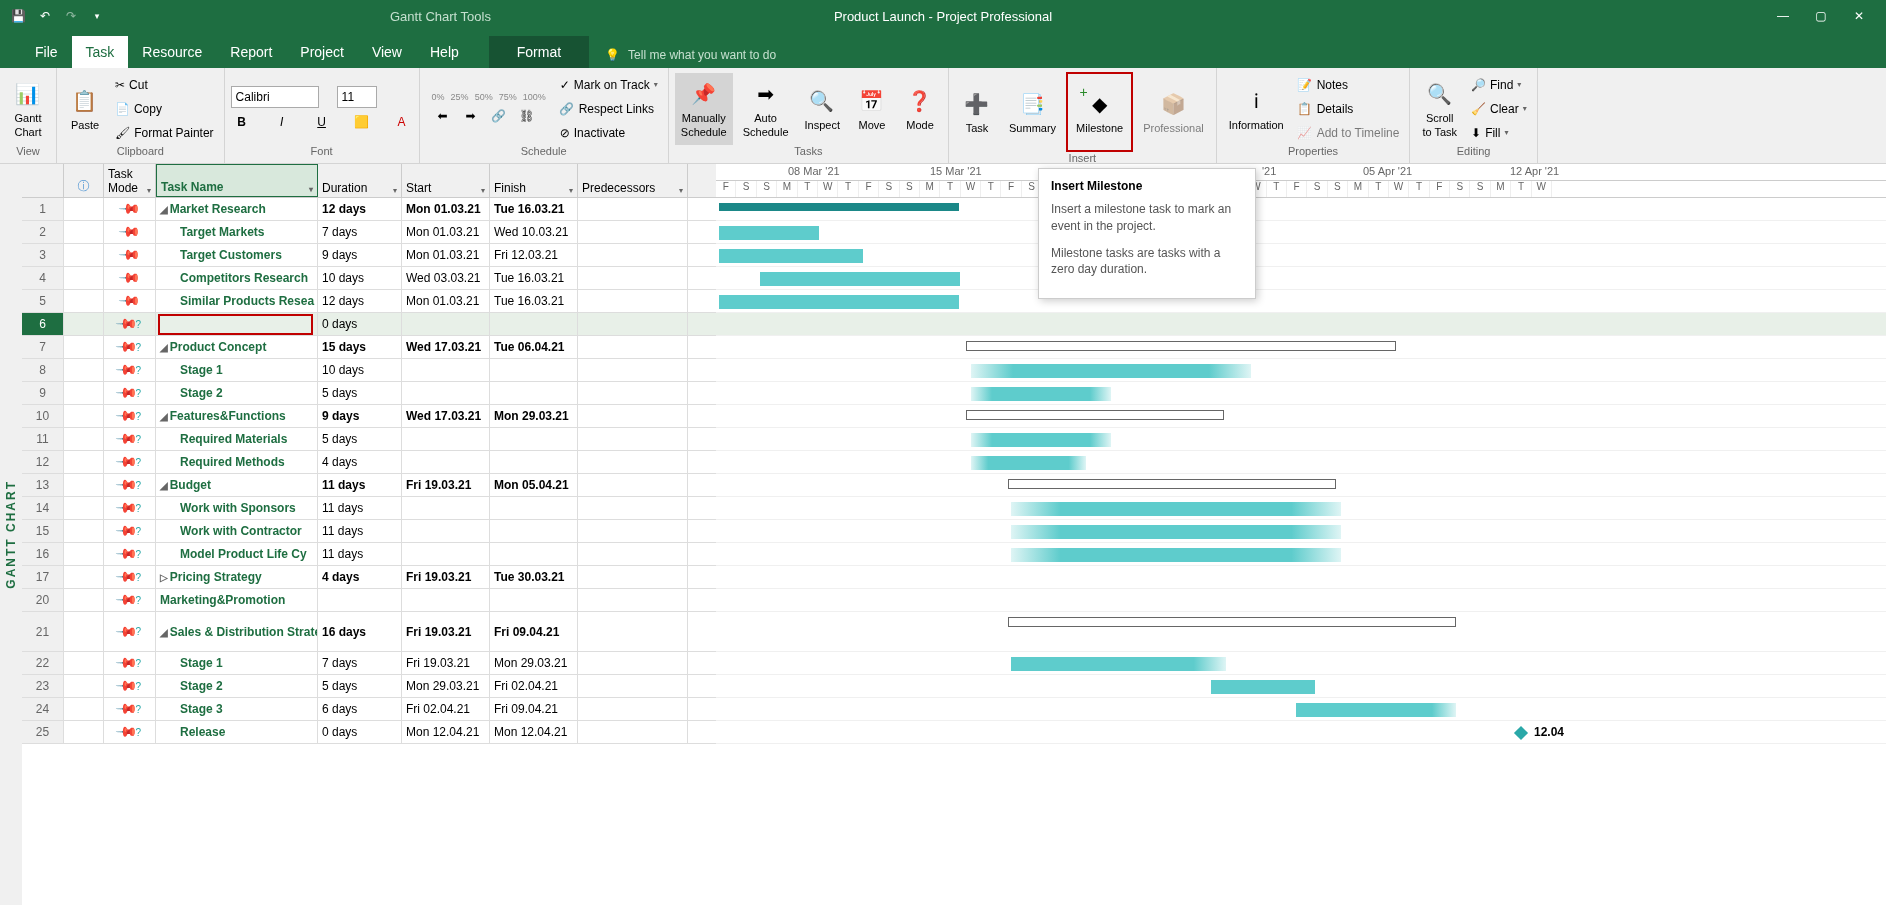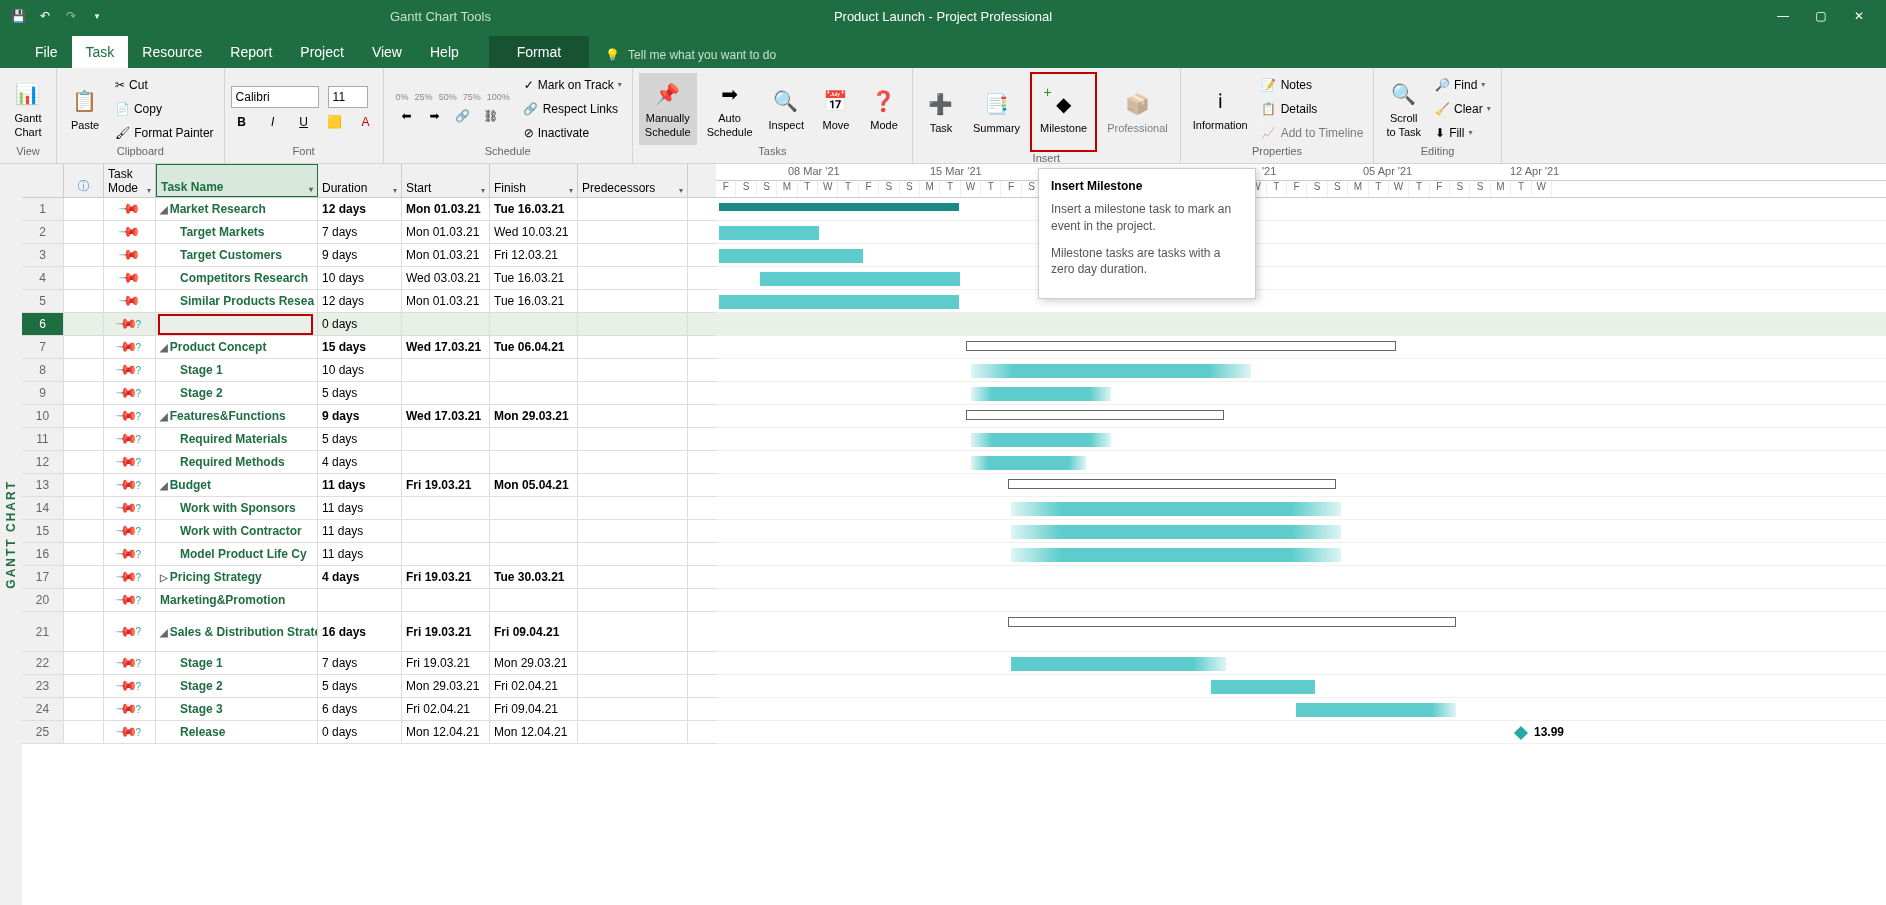--- a/index.html
+++ b/index.html
@@ -26,21 +26,21 @@
 .ribbon-group-content { flex: 1; display: flex; align-items: center; gap: 4px; }
 .ribbon-group-label { text-align: center; font-size: 11px; color: #666; height: 16px; }
 .ribbon-big-btn { display: flex; flex-direction: column; align-items: center; justify-content: center; padding: 2px 6px; height: 72px; cursor: pointer; text-align: center; font-size: 11px; line-height: 1.2; }
 .ribbon-big-btn.active { background: #d4d4d4; }
 .ribbon-big-btn .icon { width: 32px; height: 32px; display: flex; align-items: center; justify-content: center; font-size: 20px; margin-bottom: 2px; }
 .ribbon-col { display: flex; flex-direction: column; gap: 2px; justify-content: center; }
 .ribbon-small-btn { display: flex; align-items: center; gap: 4px; padding: 2px 4px; height: 22px; font-size: 12px; cursor: pointer; }
 .font-box { border: 1px solid #aaa; background: #fff; height: 22px; padding: 2px 4px; font-size: 12px; }
 .font-name { width: 88px; }
 .font-size { width: 40px; }
-.font-row { display: flex; gap: 9px; }
+.font-row { display: flex; gap: 18px; }
 .icon-btn { width: 22px; height: 20px; display: flex; align-items: center; justify-content: center; cursor: pointer; font-size: 12px; }
 .milestone-box { border: 2px solid #c00000; padding: 2px; }
 
 
 .tooltip { position: absolute; left: 1038px; top: 168px; width: 218px; background: #fff; border: 1px solid #ccc; box-shadow: 2px 2px 8px rgba(0,0,0,0.2); padding: 10px 12px; z-index: 100; }
 .tooltip-title { font-weight: bold; margin-bottom: 8px; font-size: 12px; }
 .tooltip-text { font-size: 12px; color: #555; margin-bottom: 10px; line-height: 1.4; }
 
 
 .timeline-header { position: absolute; left: 716px; top: 164px; right: 0; height: 34px; background: #fff; border-bottom: 1px solid #ccc; }
@@ -811,14 +811,14 @@
     <div class="gantt-bar fade-both" style="left: 255px; width: 115px; top: 258px;"></div>
     <div class="gantt-bar manual-summary" style="left: 292px; width: 328px; top: 281px;"></div>
     <div class="gantt-bar fade-both" style="left: 295px; width: 330px; top: 304px;"></div>
     <div class="gantt-bar fade-both" style="left: 295px; width: 330px; top: 327px;"></div>
     <div class="gantt-bar fade-both" style="left: 295px; width: 330px; top: 350px;"></div>
     <div class="gantt-bar manual-summary" style="left: 292px; width: 448px; top: 419px;"></div>
     <div class="gantt-bar fade-right" style="left: 295px; width: 215px; top: 459px;"></div>
     <div class="gantt-bar bar" style="left: 495px; width: 104px; top: 482px;"></div>
     <div class="gantt-bar fade-right" style="left: 580px; width: 160px; top: 505px;"></div>
     <div class="milestone-diamond" style="left: 800px; top: 530px;"></div>
-    <div style="position: absolute; left: 818px; top: 527px; font-size: 12px; font-weight: bold;">13.99</div>
+    <div style="position: absolute; left: 818px; top: 527px; font-size: 12px; font-weight: bold;">12.04</div>
   </div>
 
 </body></html>

